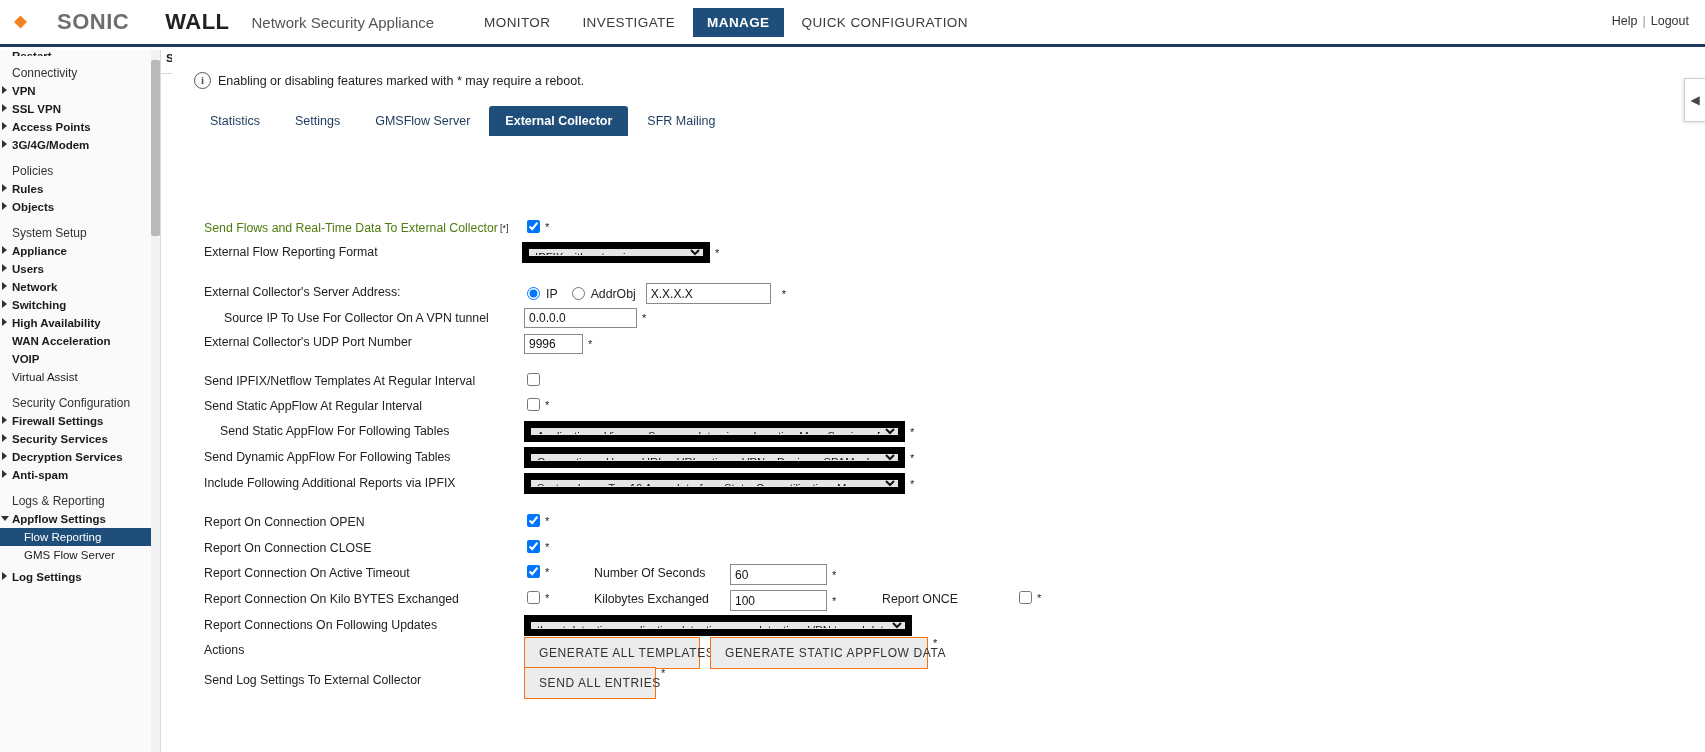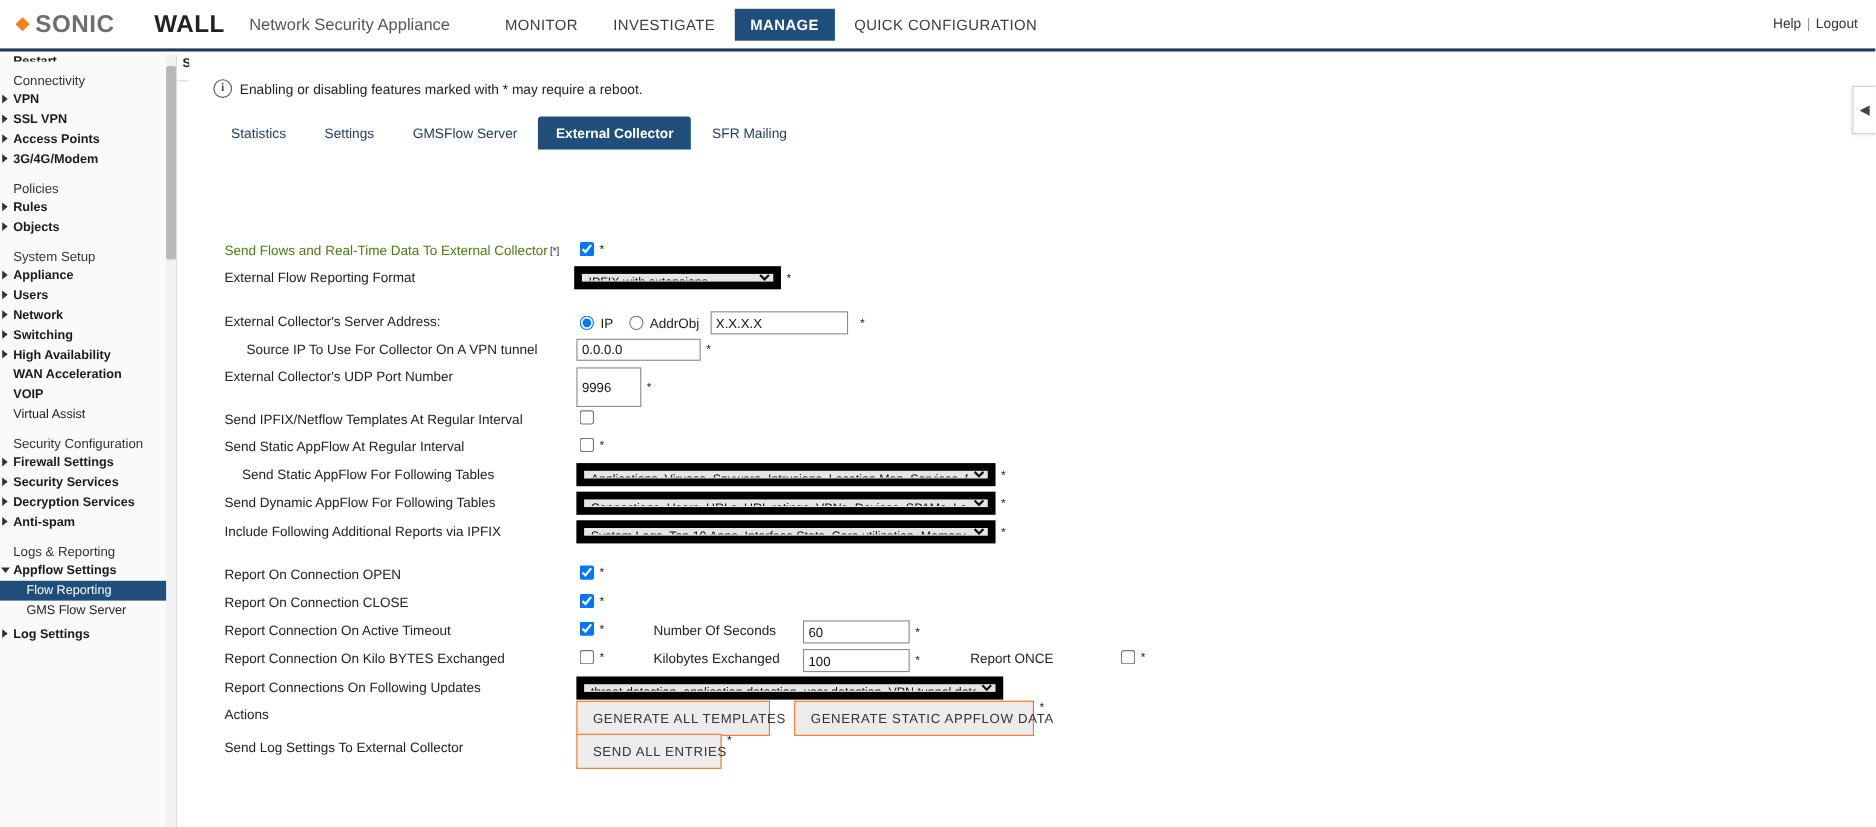--- a/index.html
+++ b/index.html
@@ -29,21 +29,21 @@
     position: relative;
   }
   .logo {
     font-size: 22px;
     font-weight: bold;
     letter-spacing: 0.5px;
     color: #4a4a4a;
     display: flex;
     align-items: center;
   }
-  .logo .sonic { color: #6e6e6e; font-weight: bold; }
+  .logo .sonic { color: #6e6e6e; font-weight: bold; margin-left: 25px; }
   .logo .wall { color: #222; font-weight: bold; margin-left: 36px; }
   .logo-mark {
     width: 13px; height: 13px;
     background: #f58220;
     margin-right: 5px;
     clip-path: polygon(50% 0%, 100% 50%, 50% 100%, 0% 50%);
     display: inline-block;
   }
   .appliance-name {
     margin-left: 22px;
@@ -451,21 +451,21 @@
     </div>
 
     <div class="row" style="left:32px; top:155px;margin-left:20px;">Source IP To Use For Collector On A VPN tunnel</div>
     <div class="row" style="left:352px; top:152px;">
       <input class="txt" style="width: 113px; height: 20px;" value="0.0.0.0">
       <span class="star">*</span>
     </div>
 
     <div class="row" style="left:32px; top:179px;">External Collector's UDP Port Number</div>
     <div class="row" style="left:352px; top:178px;">
-      <input class="txt" style="width: 59px; height: 36px;" value="9996">
+      <input class="txt" style="width: 59px; height: 20px;" value="9996">
       <span class="star">*</span>
     </div>
 
     <div class="row" style="left:32px; top:218px;">Send IPFIX/Netflow Templates At Regular Interval</div>
     <div class="row" style="left:355px; top:217px;">
       <input type="checkbox" style="">
     </div>
 
     <div class="row" style="left:32px; top:243px;">Send Static AppFlow At Regular Interval</div>
     <div class="row" style="left:355px; top:242px;">
@@ -539,21 +539,21 @@
     <div class="row" style="left:32px; top:462px;">Report Connections On Following Updates</div>
     <div class="row" style="left:352px; top:459px;">
       <select style="width:388px;">
         <option>threat detection, application detection, user detection, VPN tunnel detection, URL</option>
       </select>
     </div>
 
     <div class="row" style="left:32px; top:487px;">Actions</div>
     <div class="row" style="left:352px; top:481px;">
       <button class="btn" style="width:176px;">GENERATE ALL TEMPLATES</button>
-      <button class="btn" style="width:218px; margin-left:22px;">GENERATE STATIC APPFLOW DATA</button>
+      <button class="btn" style="width:218px; margin-left:10px;">GENERATE STATIC APPFLOW DATA</button>
       <span class="star" style="align-self:flex-start;">*</span>
     </div>
 
     <div class="row" style="left:32px; top:517px;">Send Log Settings To External Collector</div>
     <div class="row" style="left:352px; top:511px;">
       <button class="btn" style="width:132px;">SEND ALL ENTRIES</button>
       <span class="star" style="align-self:flex-start;">*</span>
     </div>
 
   </div>

